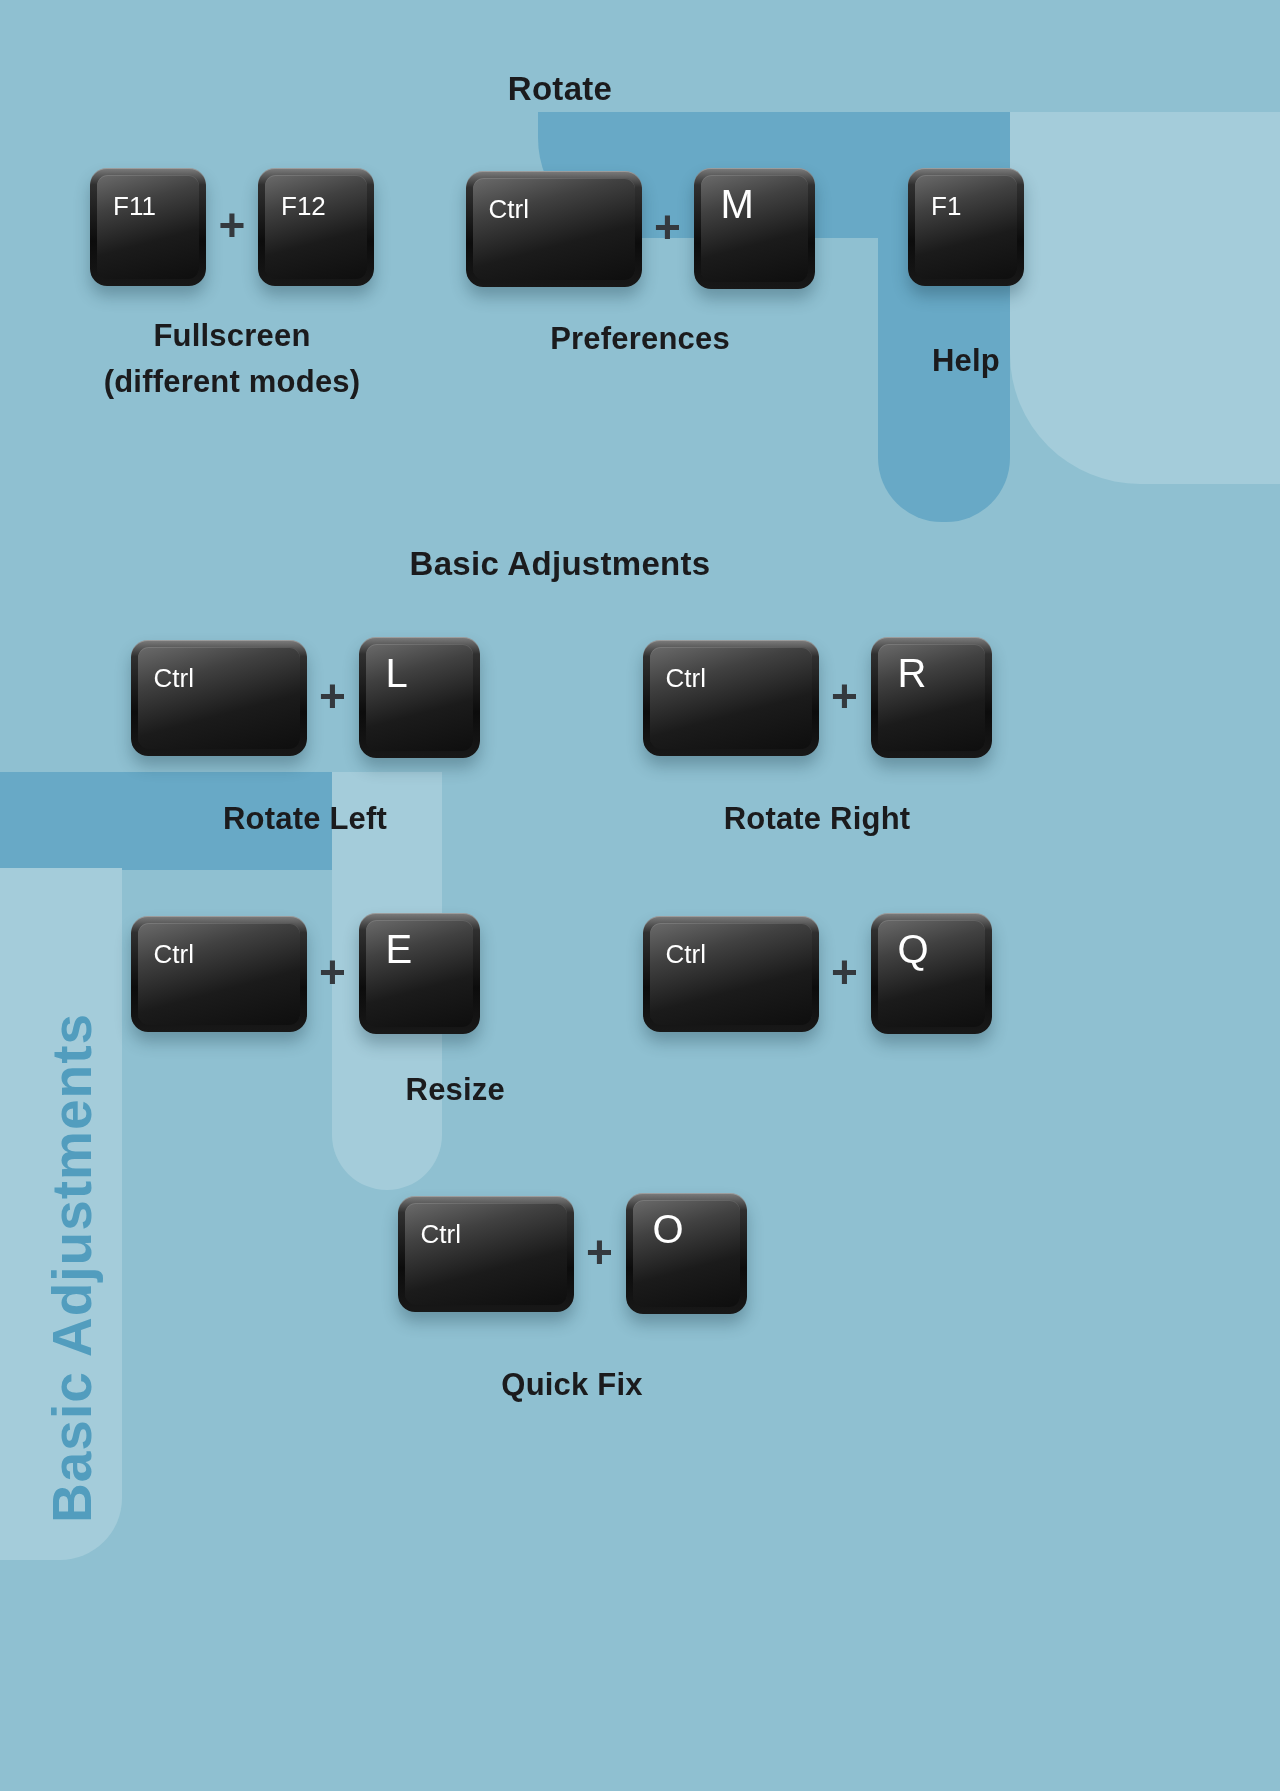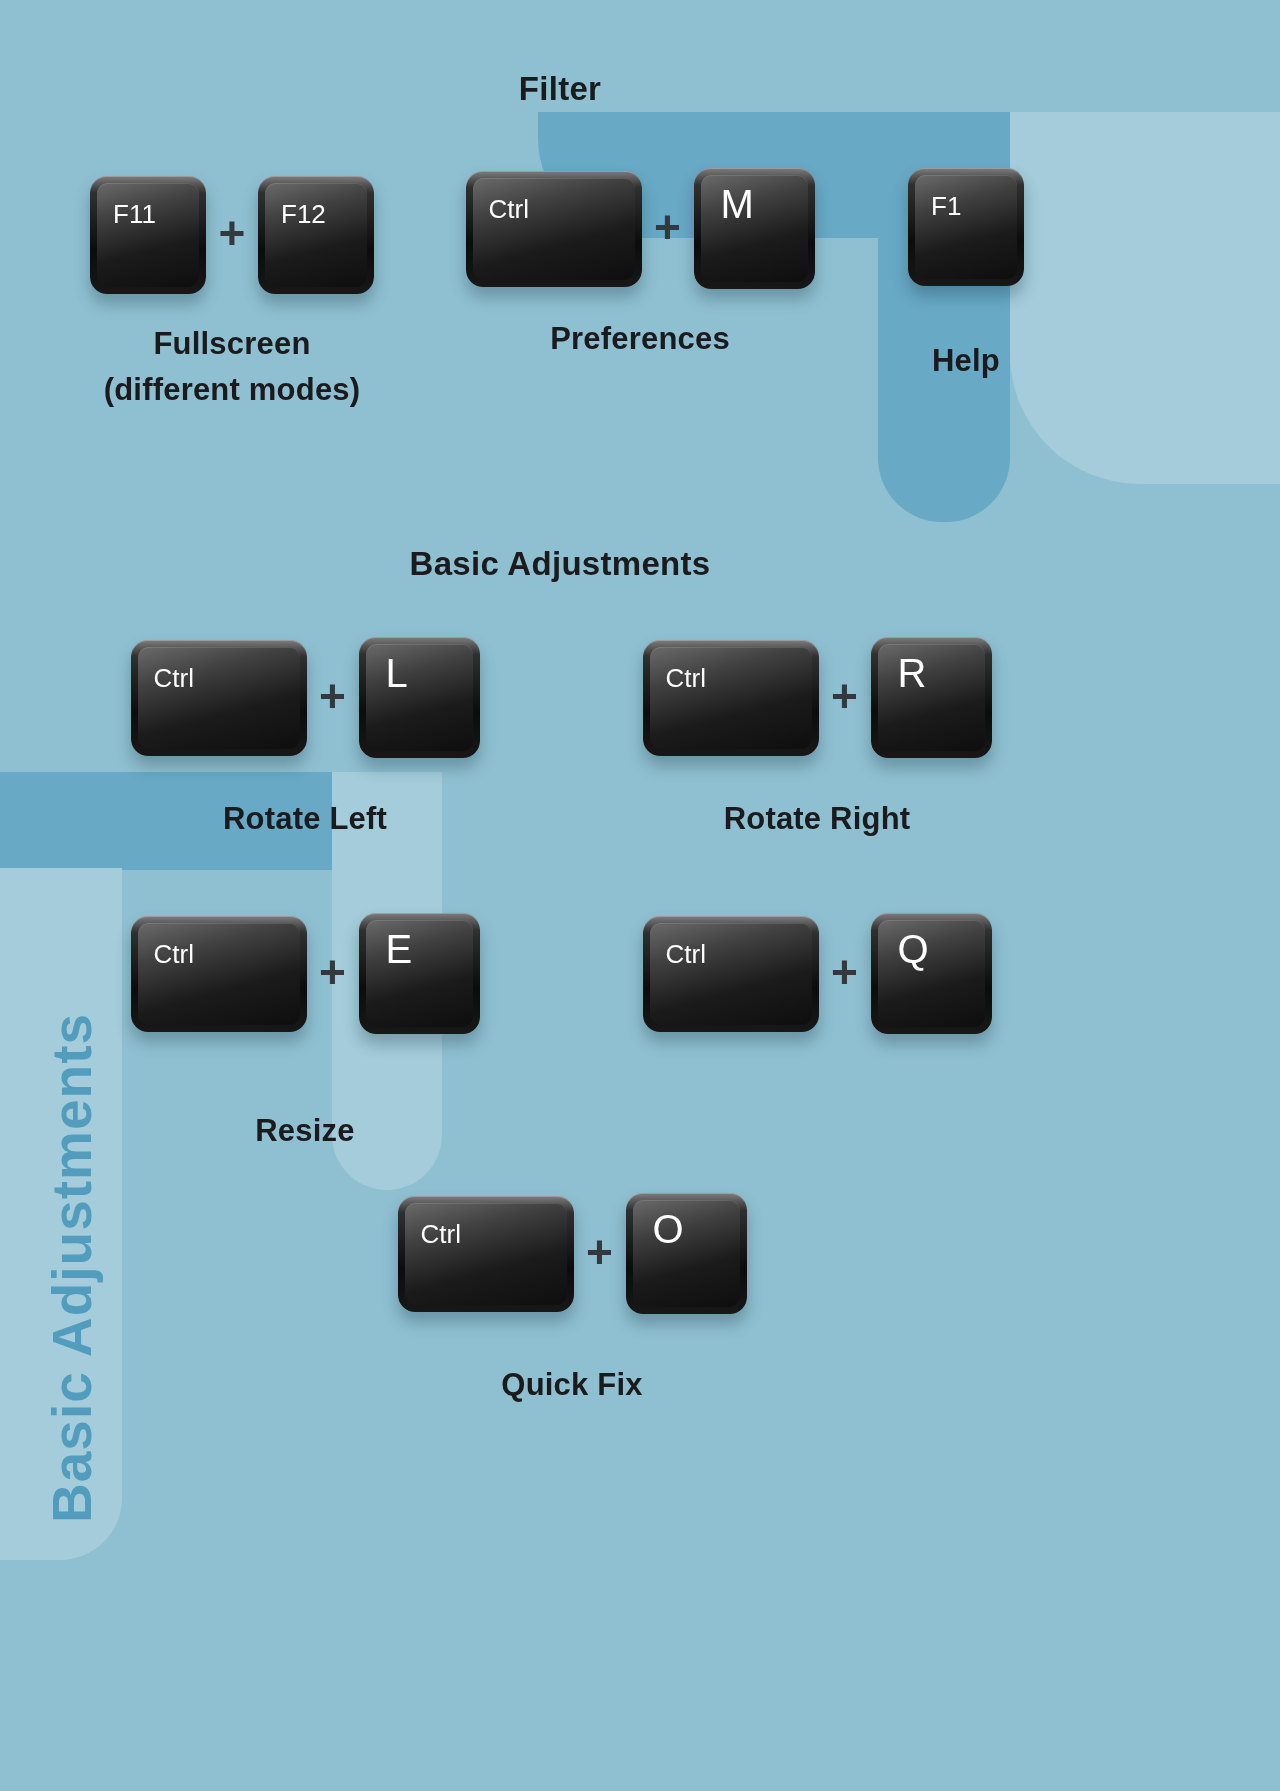--- a/index.html
+++ b/index.html
@@ -42,21 +42,21 @@
     color:var(--watermark-text);opacity:.8;
   }
   
   .group{position:absolute;z-index:2;}
   .keys{display:flex;align-items:center;justify-content:center;gap:8px;}
   .caption{
     text-align:center;font-size:31px;font-weight:700;color:var(--caption-text);
     line-height:46px;letter-spacing:.2px;
   }
   .mt35{margin-top:27px;} .mt38{margin-top:38px;} .mt48{margin-top:48px;}
-  .mt50{margin-top:74px;} .mt56{margin-top:52px;}
+  .mt50{margin-top:33px;text-align:right;} .mt56{margin-top:52px;}
   
   .key{
     position:relative;flex:0 0 auto;border-radius:17px;
     background:linear-gradient(180deg,#7d7d7d 0%,#303030 14%,#0c0c0c 62%,#181818 100%);
     box-shadow:0 10px 16px rgba(15,45,60,.30), inset 0 1px 0 rgba(255,255,255,.25);
   }
   .key-face{
     position:absolute;inset:7px;border-radius:11px;
     background:linear-gradient(165deg,#6a6a6a 0%,#414141 28%,#1b1b1b 62%,#0e0e0e 100%);
     box-shadow:inset 0 1px 0 rgba(255,255,255,.12);
@@ -77,24 +77,24 @@
 
 <div class="decor decor-a1"></div>
 <div class="decor decor-a2"></div>
 <div class="decor decor-a3"></div>
 <div class="decor decor-b1"></div>
 <div class="decor decor-b2"></div>
 <div class="decor decor-b3"></div>
 
 <div class="watermark">Basic Adjustments</div>
 
-<div class="heading" id="heading-general">Filter</div>
+<div class="heading" id="heading-general">Rotate</div>
 <div class="heading" id="heading-basic">Basic Adjustments</div>
 
-<div class="group" style="left:52px;top:176px;width:360px;">
+<div class="group" style="left:52px;top:168px;width:360px;">
   <div class="keys">
     <span class="key key-f">
       <span class="key-face">
         <span class="key-label label-sm">F11</span>
       </span>
     </span>
     <span class="plus">+</span>
     <span class="key key-f">
       <span class="key-face">
         <span class="key-label label-sm">F12</span>

